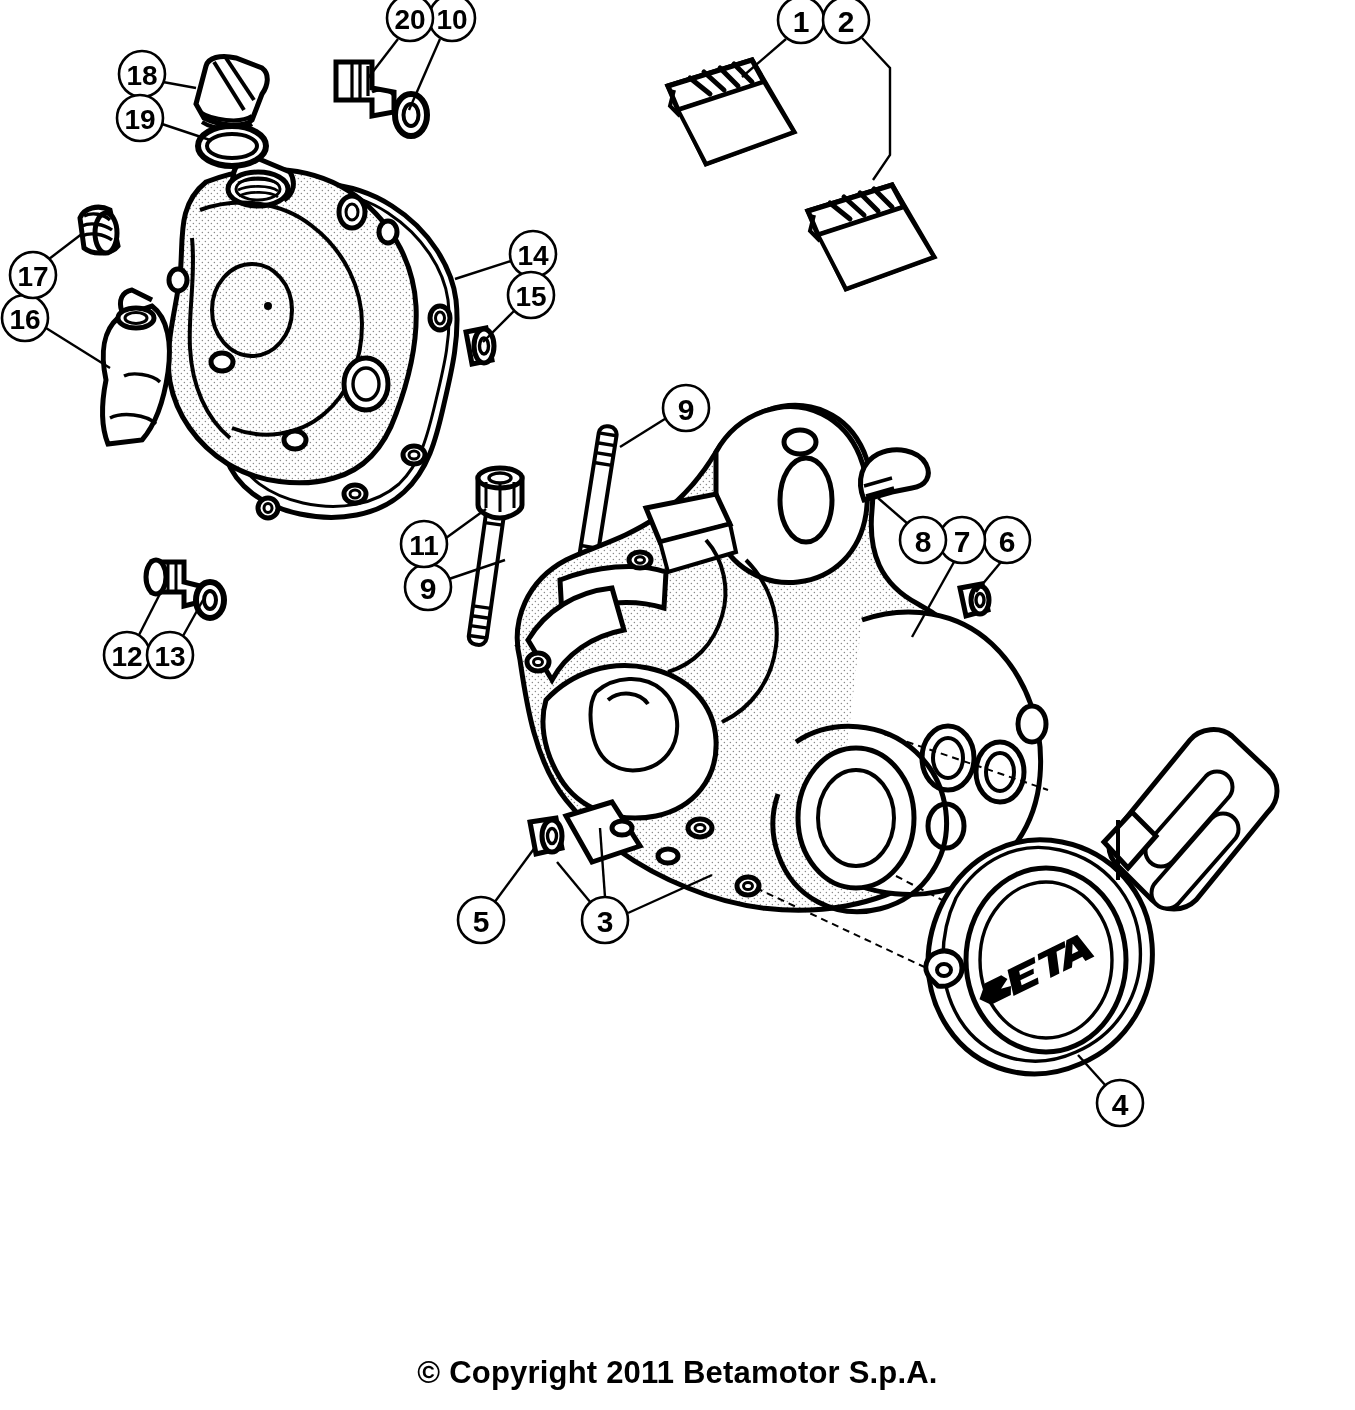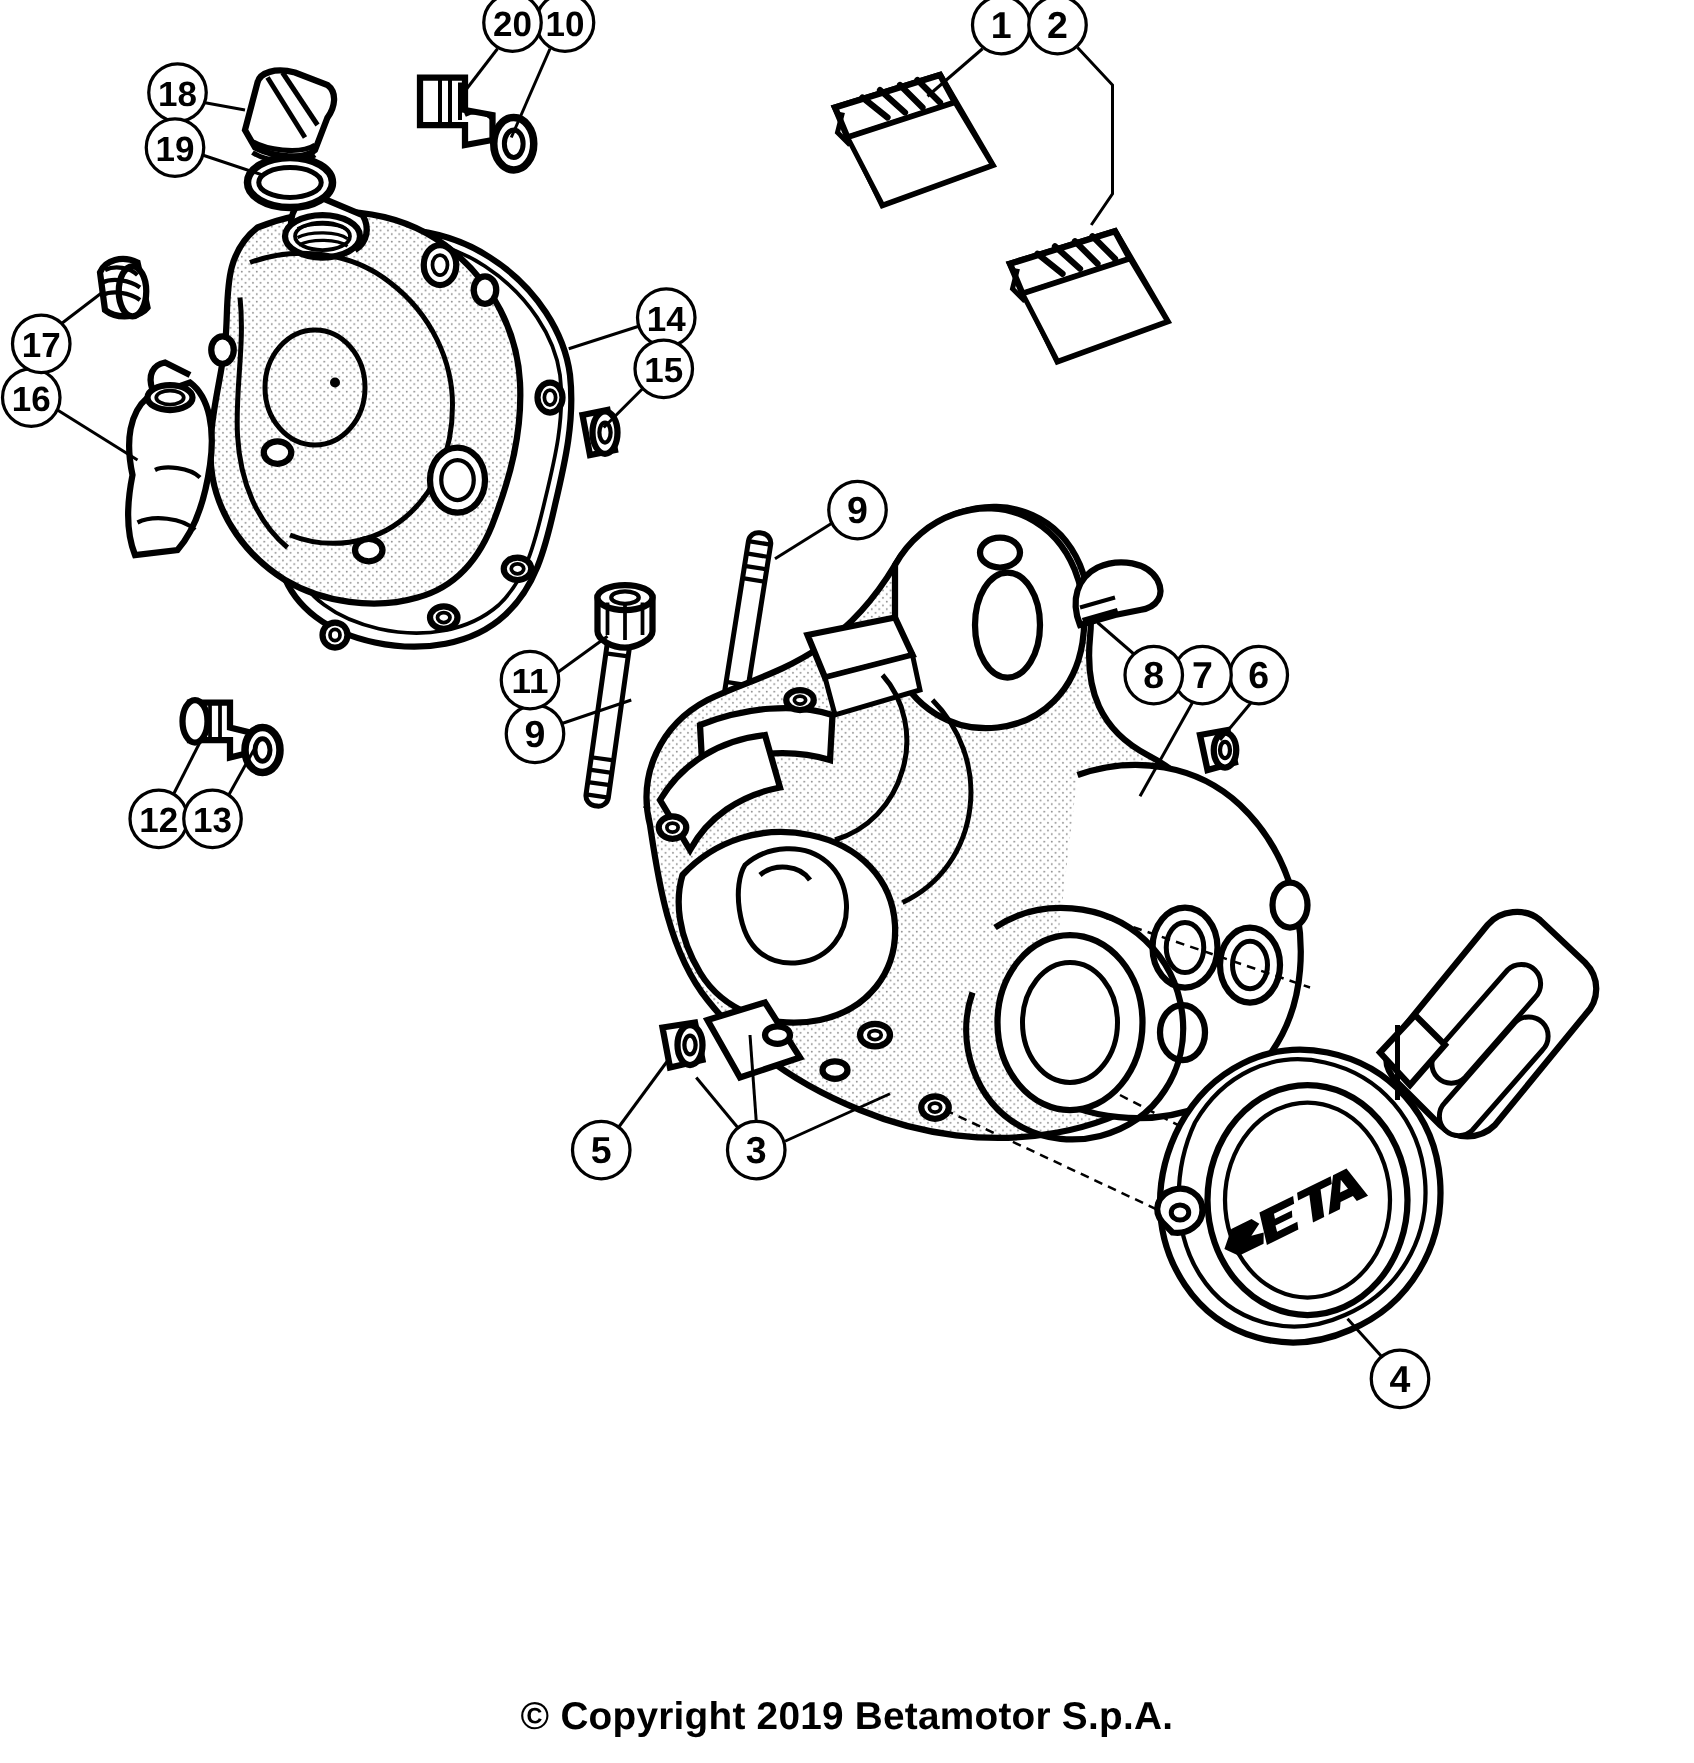--- a/index.html
+++ b/index.html
@@ -383,14 +383,14 @@
           <text class="cnum" x="140" y="119" font-size="28">19</text>
         </g>
         <polyline points="398,39 368,78" fill="none" stroke="#000000" stroke-width="2.4"></polyline>
         <g>
           <circle cx="410" cy="18" r="23" fill="#ffffff" stroke="#000000" stroke-width="2.6"></circle>
           <text class="cnum" x="410" y="19" font-size="28">20</text>
         </g>
       </g>
   </svg>
 
-  <div class="copyright">© Copyright 2019 Betamotor S.p.A.</div>
+  <div class="copyright">© Copyright 2011 Betamotor S.p.A.</div>
 </div>
 
 </body></html>

